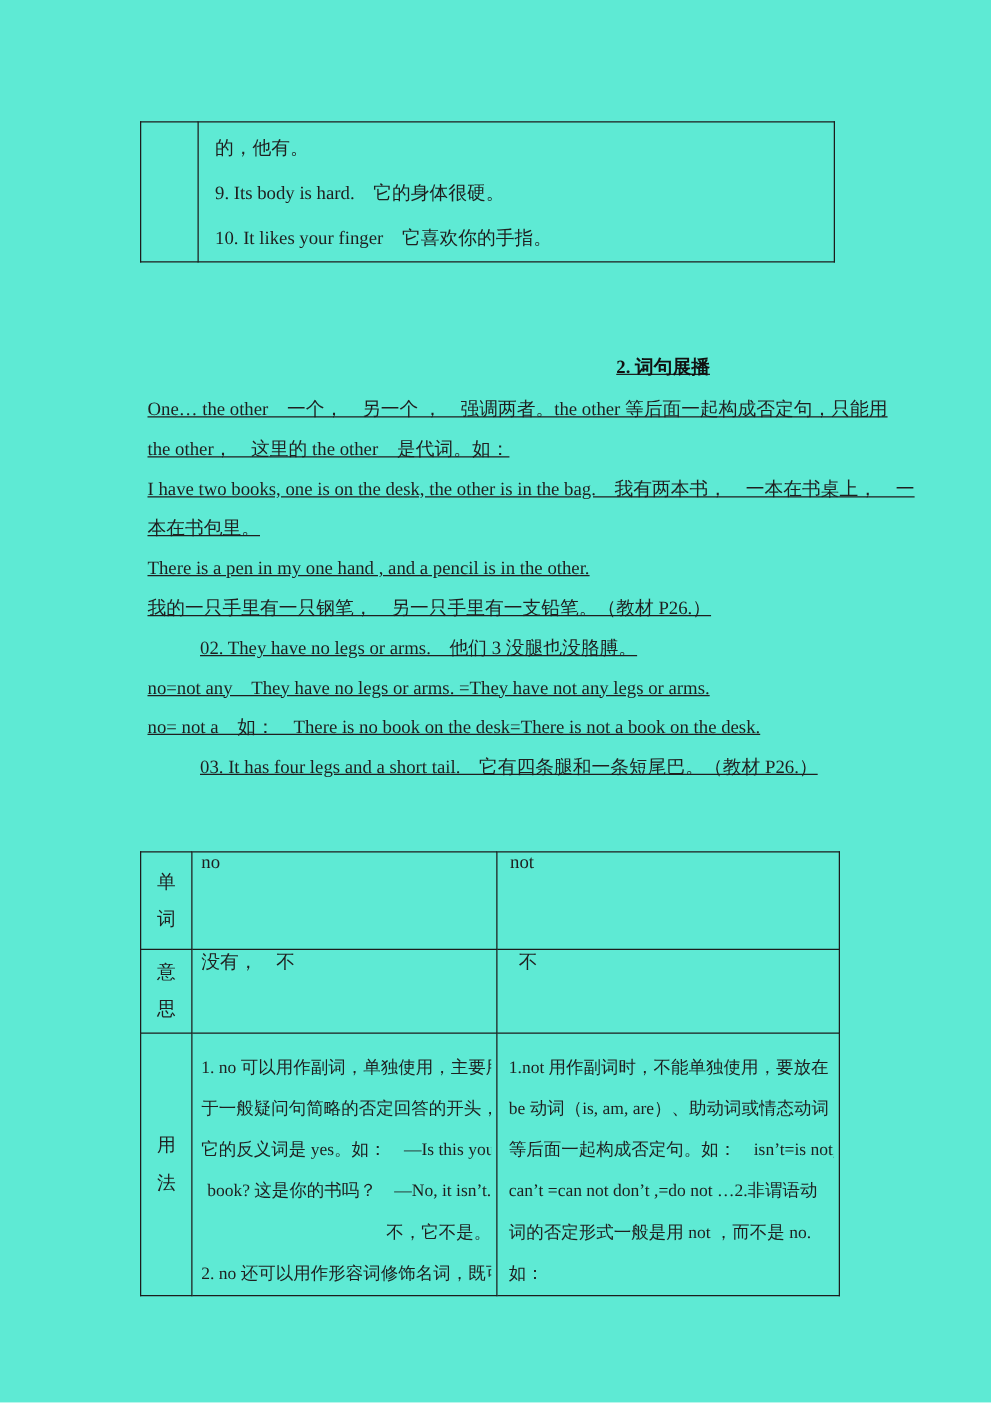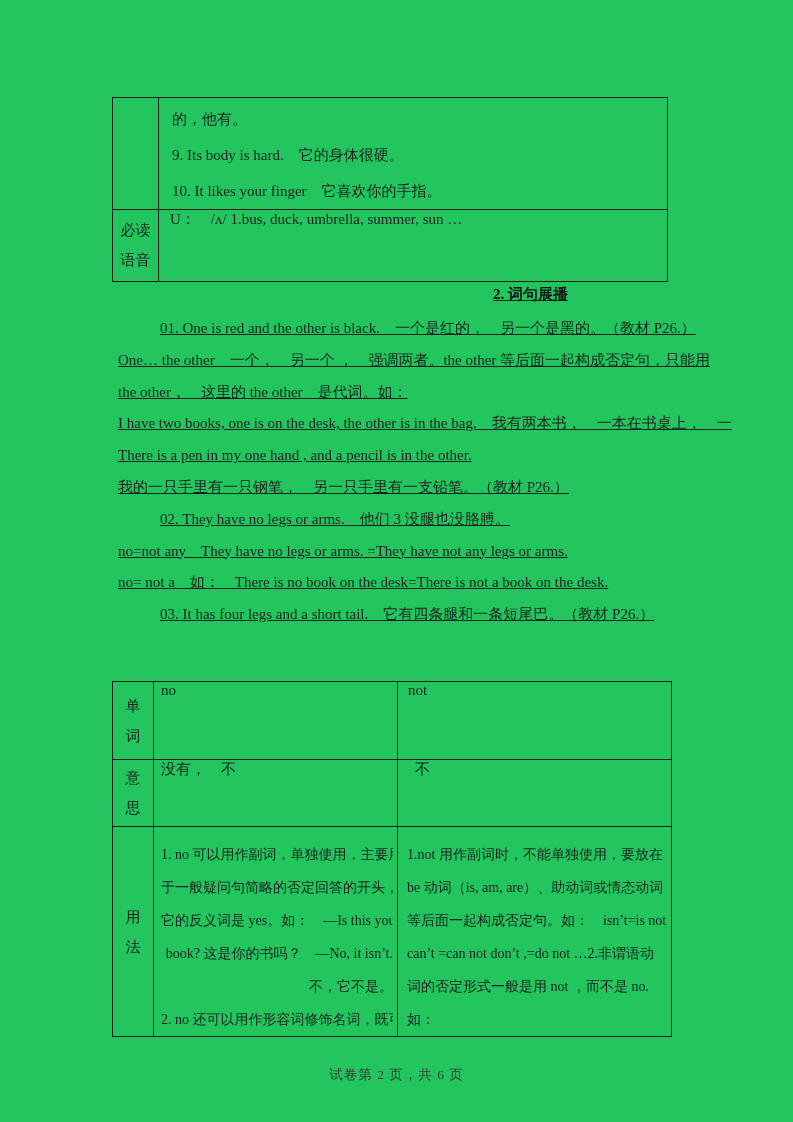--- a/index.html
+++ b/index.html
@@ -1,19 +1,19 @@
 <!DOCTYPE html>
 <html><head>
 <meta charset="utf-8">
 <style>
   html,body{margin:0;padding:0;background:#ffffff;}
   .page{
     position:relative;
     width:793px;height:1122px;
-    background:#22c55e;
+    background:#5eead4;
     overflow:hidden;
     font-family:"Liberation Serif","DejaVu Serif",serif;
     color:#1f1f1f;
   }
   
   table.doc-table{
     position:absolute;
     border-collapse:collapse;
     table-layout:fixed;
     font-size:15px;
@@ -84,38 +84,29 @@
         <tr class="r1">
       <td class="hcol"></td>
       <td>
         <div class="cell-lines">
           <div class="ln">的，他有。</div>
           <div class="ln">9. Its body is hard.　它的身体很硬。</div>
           <div class="ln">10. It likes your finger　它喜欢你的手指。</div>
         </div>
       </td>
     </tr>
-    <tr class="r2">
-      <td class="hcol hd">
-        <div class="ln">必读</div>
-        <div class="ln">语音</div>
-      </td>
-      <td>
-        <div class="phon">U：　/ʌ/ 1.bus, duck, umbrella, summer, sun …</div>
-      </td>
-    </tr>
   </tbody>
     </table>
 
   <div class="section">
     <div class="sec-heading">2. 词句展播</div>
-    <div class="bline indent">01. One is red and the other is black.　一个是红的，　另一个是黑的。（教材 P26.）</div>
     <div class="bline">One… the other　一个，　另一个 ，　强调两者。the other 等后面一起构成否定句，只能用</div>
     <div class="bline">the other，　这里的 the other　是代词。如：</div>
     <div class="bline">I have two books, one is on the desk, the other is in the bag.　我有两本书，　一本在书桌上，　一</div>
+    <div class="bline">本在书包里。</div>
     <div class="bline">There is a pen in my one hand , and a pencil is in the other.</div>
     <div class="bline">我的一只手里有一只钢笔，　另一只手里有一支铅笔。（教材 P26.）</div>
     <div class="bline indent">02. They have no legs or arms.　他们 3 没腿也没胳膊。</div>
     <div class="bline">no=not any　They have no legs or arms. =They have not any legs or arms.</div>
     <div class="bline">no= not a　如：　There is no book on the desk=There is not a book on the desk.</div>
     <div class="bline indent">03. It has four legs and a short tail.　它有四条腿和一条短尾巴。（教材 P26.）</div>
   </div>
 
   <table class="doc-table t2">
     <tbody>
@@ -165,15 +156,14 @@
           <div class="ln">等后面一起构成否定句。如：　isn’t=is not,</div>
           <div class="ln">can’t =can not don’t ,=do not …2.非谓语动</div>
           <div class="ln">词的否定形式一般是用 not ，而不是 no.</div>
           <div class="ln">如：</div>
         </div>
       </td>
     </tr>
   </tbody>
     </table>
 
-  <div class="footer">试卷第 2 页，共 6 页</div>
 
 </div>
 
 </body></html>

